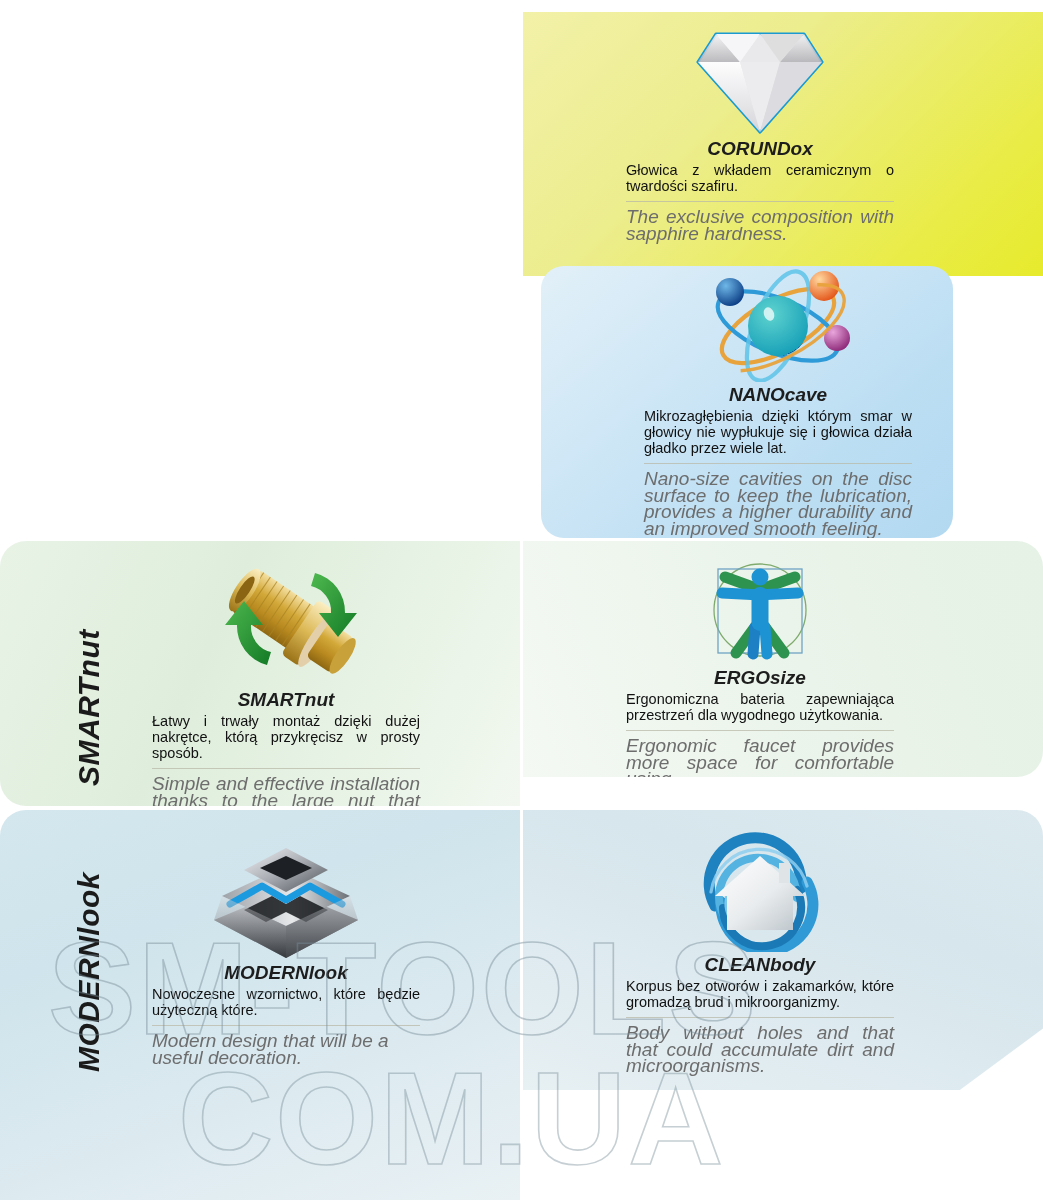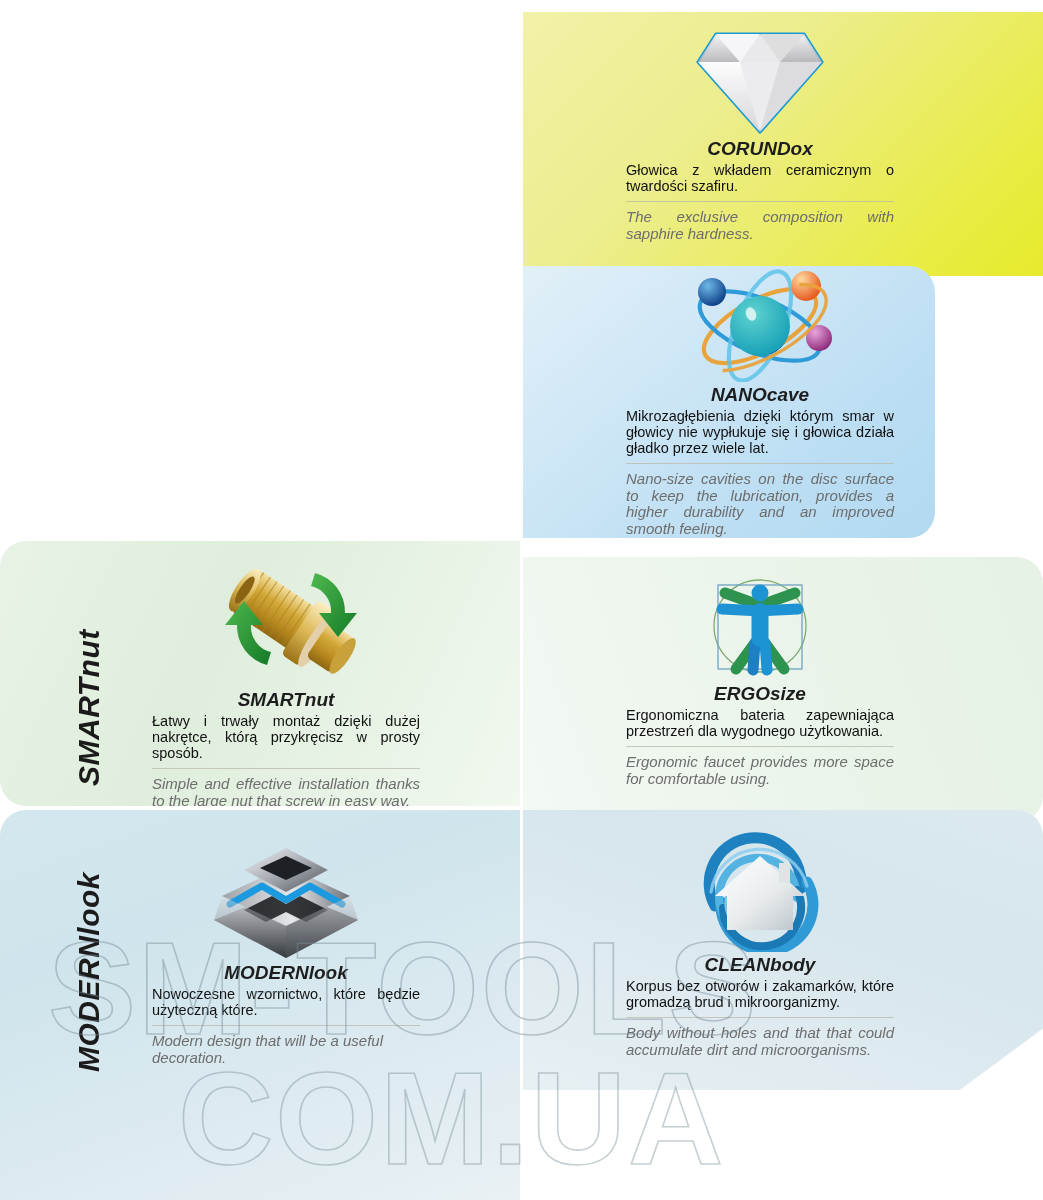--- a/index.html
+++ b/index.html
@@ -47,48 +47,49 @@
     font-size:14.5px;
     line-height:16px;
     color:#111;
     text-align:justify;
     margin:0 0 7px 0;
   }
   .rule{
     height:1px;background:#b9b9a8;opacity:.75;margin:0 0 7px 0;
   }
   .desc-en{
-    font-size:15px;
+    font-size:19px;
     line-height:16.5px;
     font-style:italic;
     color:#6d6d6d;
     text-align:justify;
     margin:0;
   }
 
   
   #p-corundox{
     left:523px;top:12px;width:580px;height:264px;
     border-radius:0 0 0 0;
     border-top-right-radius:26px;border-bottom-right-radius:26px;
     background:linear-gradient(135deg,#f2f1a8 0%,#eced8d 35%,#e9ec45 75%,#e6ea22 100%);
     text-decoration:underline;
   }
   #p-nanocave{
-    left:523px;top:266px;width:412px;height:272px;
+    left:541px;top:266px;width:412px;height:272px;
     border-top-right-radius:26px;border-bottom-right-radius:26px;
     background:linear-gradient(140deg,#e2f0f8 0%,#cfe7f6 35%,#bcdef3 70%,#b2d9f1 100%);
+    border-radius:23px;
   }
   #p-smartnut{
     left:0px;top:541px;width:520px;height:265px;
     border-top-left-radius:26px;border-bottom-left-radius:26px;
     background:linear-gradient(115deg,#e8f3e6 0%,#dfeedc 40%,#e9f4e7 75%,#f2f8f0 100%);
   }
   #p-ergosize{
-    left:523px;top:557px;width:520px;height:265px;
+    left:523px;top:541px;width:520px;height:236px;
     border-top-right-radius:26px;border-bottom-right-radius:26px;
     background:linear-gradient(250deg,#e6f2e6 0%,#e9f3e8 35%,#eef6ee 70%,#f4f9f3 100%);
   }
   #p-modernlook{
     left:0px;top:810px;width:520px;height:390px;
     border-top-left-radius:26px;
     background:linear-gradient(160deg,#d4e7ee 0%,#cfe4ec 30%,#dceaf0 65%,#e9f1f4 100%);
   }
   #p-cleanbody{
     left:523px;top:810px;width:520px;height:280px;

